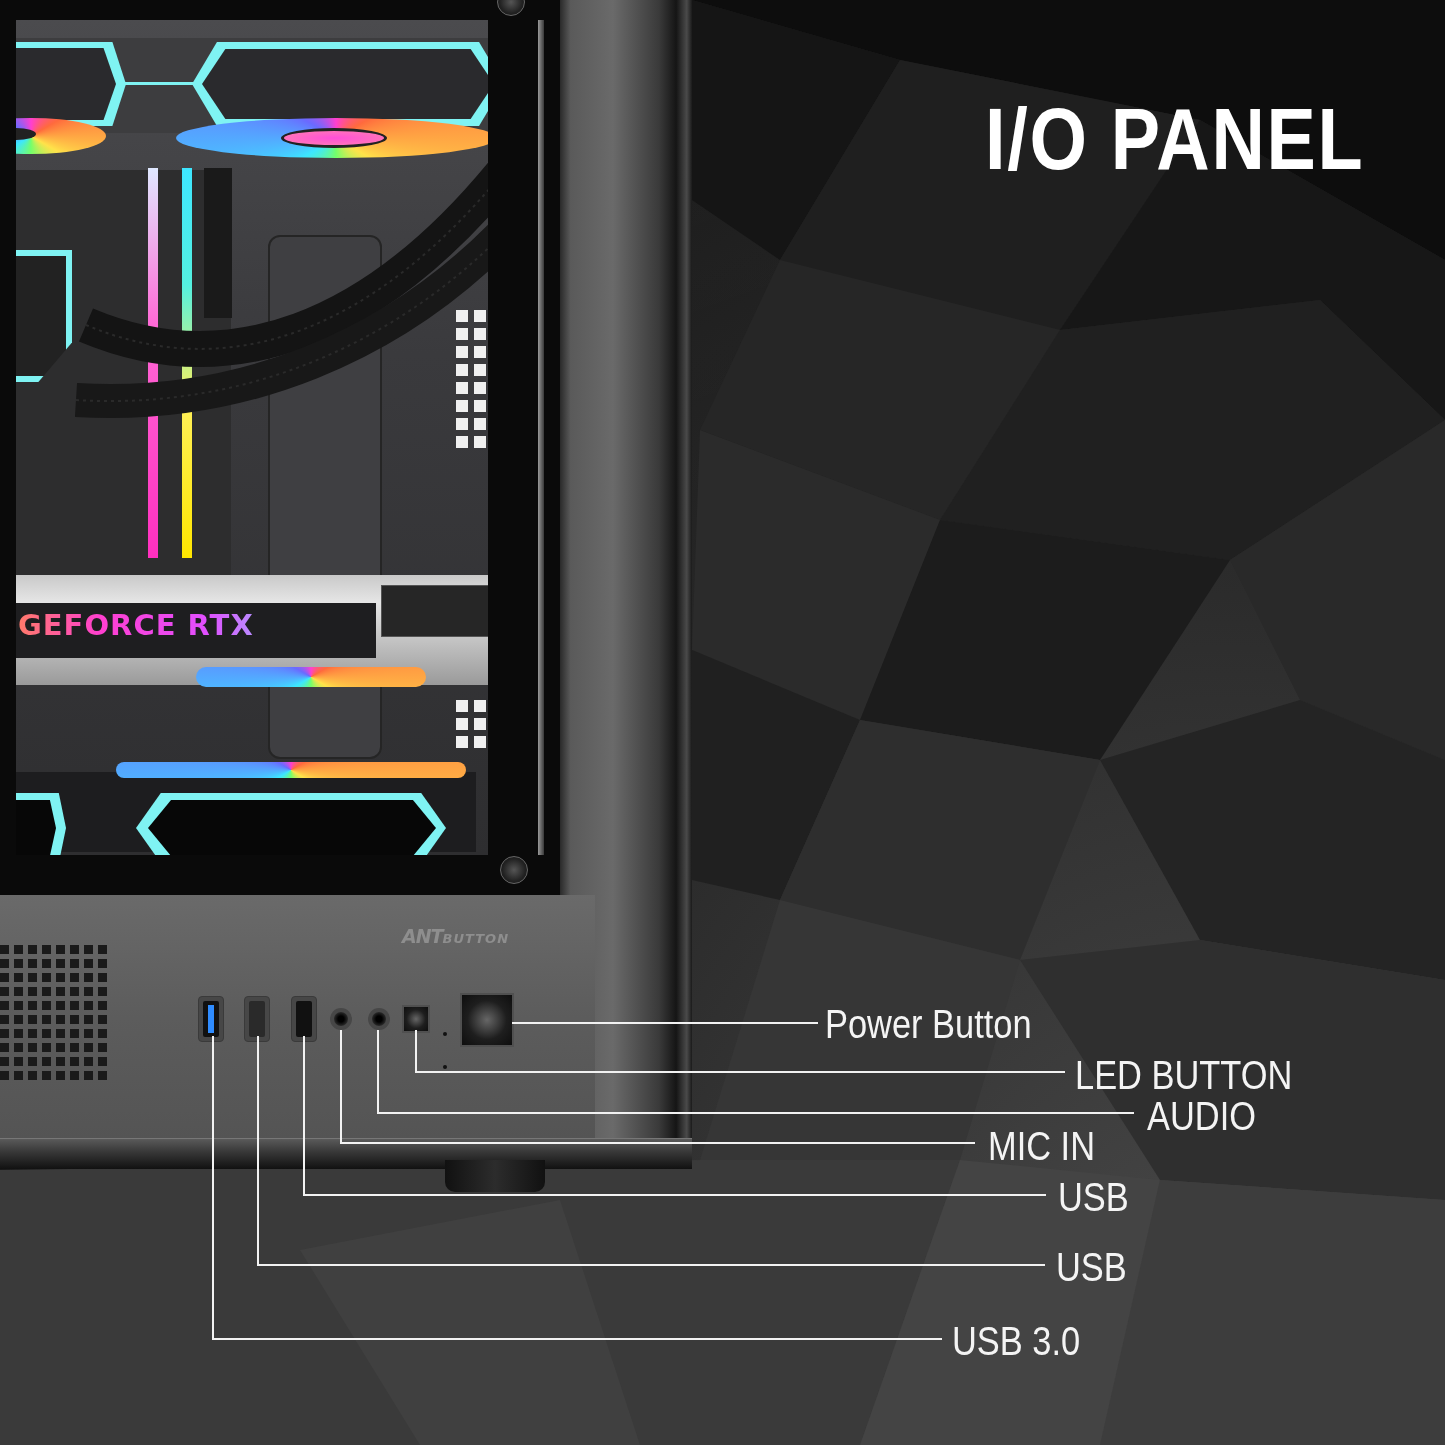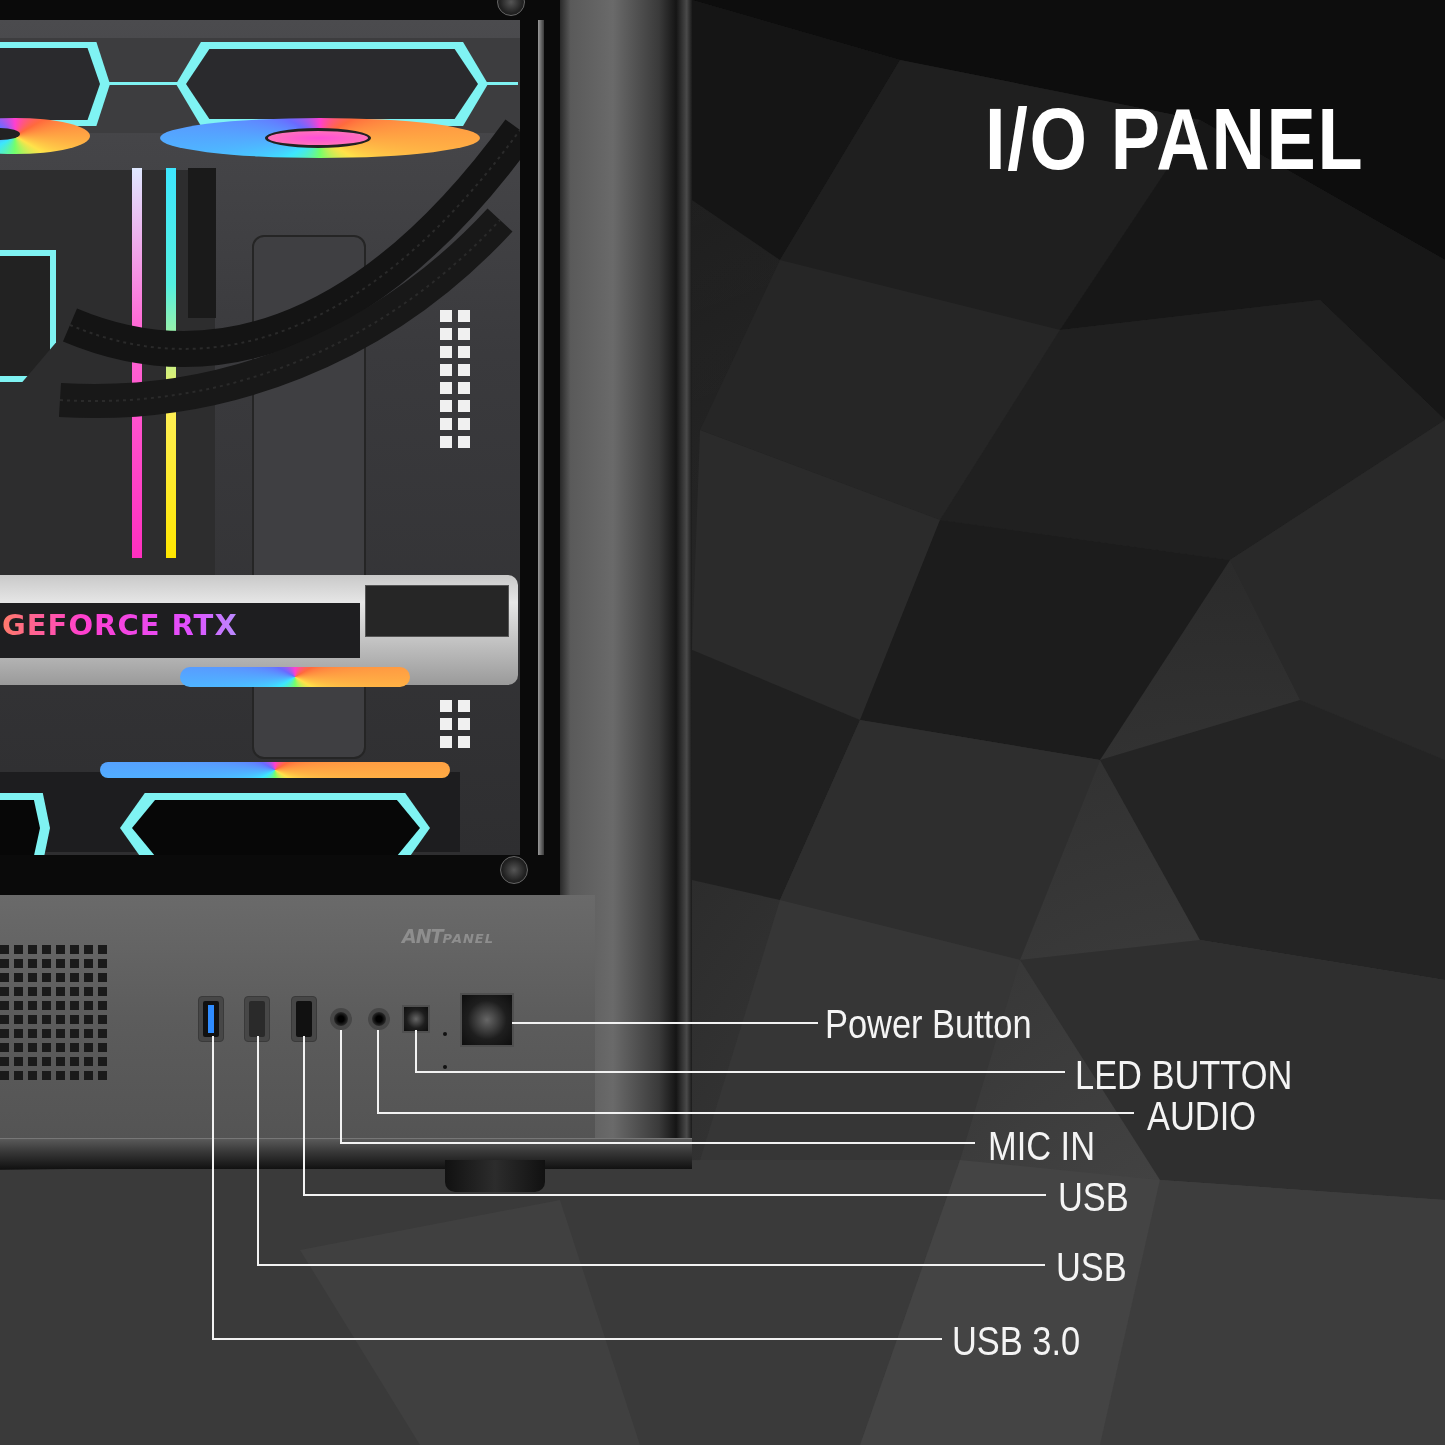--- a/index.html
+++ b/index.html
@@ -8,22 +8,22 @@
     background:
       linear-gradient(160deg, rgba(255,255,255,0.04) 0%, rgba(0,0,0,0) 40%),
       radial-gradient(ellipse at 85% 95%, #4a4a4a 0%, #2c2c2c 40%, #141414 80%);
   }
   
   .facets { position:absolute; left:0; top:0; width:1445px; height:1445px; }
 
   
   .case { position:absolute; left:0; top:0; width:692px; height:1170px; }
   .glass-frame { position:absolute; left:0; top:0; width:560px; height:895px; background:#0a0a0a; }
-  .interior { position:absolute; left:0; top:20px; width:520px; height:835px;
-    background:linear-gradient(180deg,#4b4b4e 0%,#3a3a3d 40%,#2e2e30 100%); overflow:hidden; }
+  .interior { position:absolute; left:16px; top:20px; width:452px; height:835px;
+    background:linear-gradient(180deg,#4b4b4e 0%,#3a3a3d 40%,#2e2e30 100%); overflow:hidden;padding-left:20px; }
   .glass-edge { position:absolute; left:538px; top:20px; width:6px; height:835px; background:linear-gradient(90deg,#9a9a9a,#3a3a3a); }
   .side-panel { position:absolute; left:560px; top:0; width:132px; height:1160px;
     background:linear-gradient(90deg,#2a2a2a 0%,#5a5a5a 8%,#6a6a6a 40%,#3a3a3a 75%,#151515 88%,#4a4a4a 96%,#1a1a1a 100%); }
   .bottom-front { position:absolute; left:0; top:895px; width:595px; height:245px;
     background:linear-gradient(180deg,#6a6a6a 0%,#5c5c5c 50%,#545454 100%); }
   .bottom-lip { position:absolute; left:0; top:1138px; width:692px; height:30px;
     background:linear-gradient(180deg,#5a5a5a 0%,#3a3a3a 40%,#111 100%); border-top:1px solid #777; }
   .foot { position:absolute; left:445px; top:1160px; width:100px; height:32px; background:linear-gradient(90deg,#111,#2c2c2c,#111); border-radius:0 0 10px 10px; }
   .screw { position:absolute; width:26px; height:26px; border-radius:50%; background:radial-gradient(circle,#555 0%,#222 60%,#111 100%); border:1px solid #666; }
 
@@ -253,21 +253,21 @@
         <i></i>
       <i></i>
         <i></i>
         <i></i>
         <i></i>
         <i></i>
         <i></i>
         <i></i>
         <i></i>
     </div>
-    <div class="brand-logo"><span>ANT</span><small>PANEL</small></div>
+    <div class="brand-logo"><span>ANT</span><small>BUTTON</small></div>
 
     <div class="port" style="left:198px;top:996px;width:24px;height:44px;">
         <div class="slot" style="left:4px;top:4px;width:16px;height:36px;"></div>
         <div style="position:absolute;left:9px;top:8px;width:6px;height:28px;background:#2f8cff;"></div>
       </div>
     <div class="port" style="left:244px;top:996px;width:24px;height:44px;">
         <div class="slot" style="left:4px;top:4px;width:16px;height:36px;background:#2a2a2a;"></div>
       </div>
     <div class="port" style="left:291px;top:996px;width:24px;height:44px;">
         <div class="slot" style="left:4px;top:4px;width:16px;height:36px;"></div>

